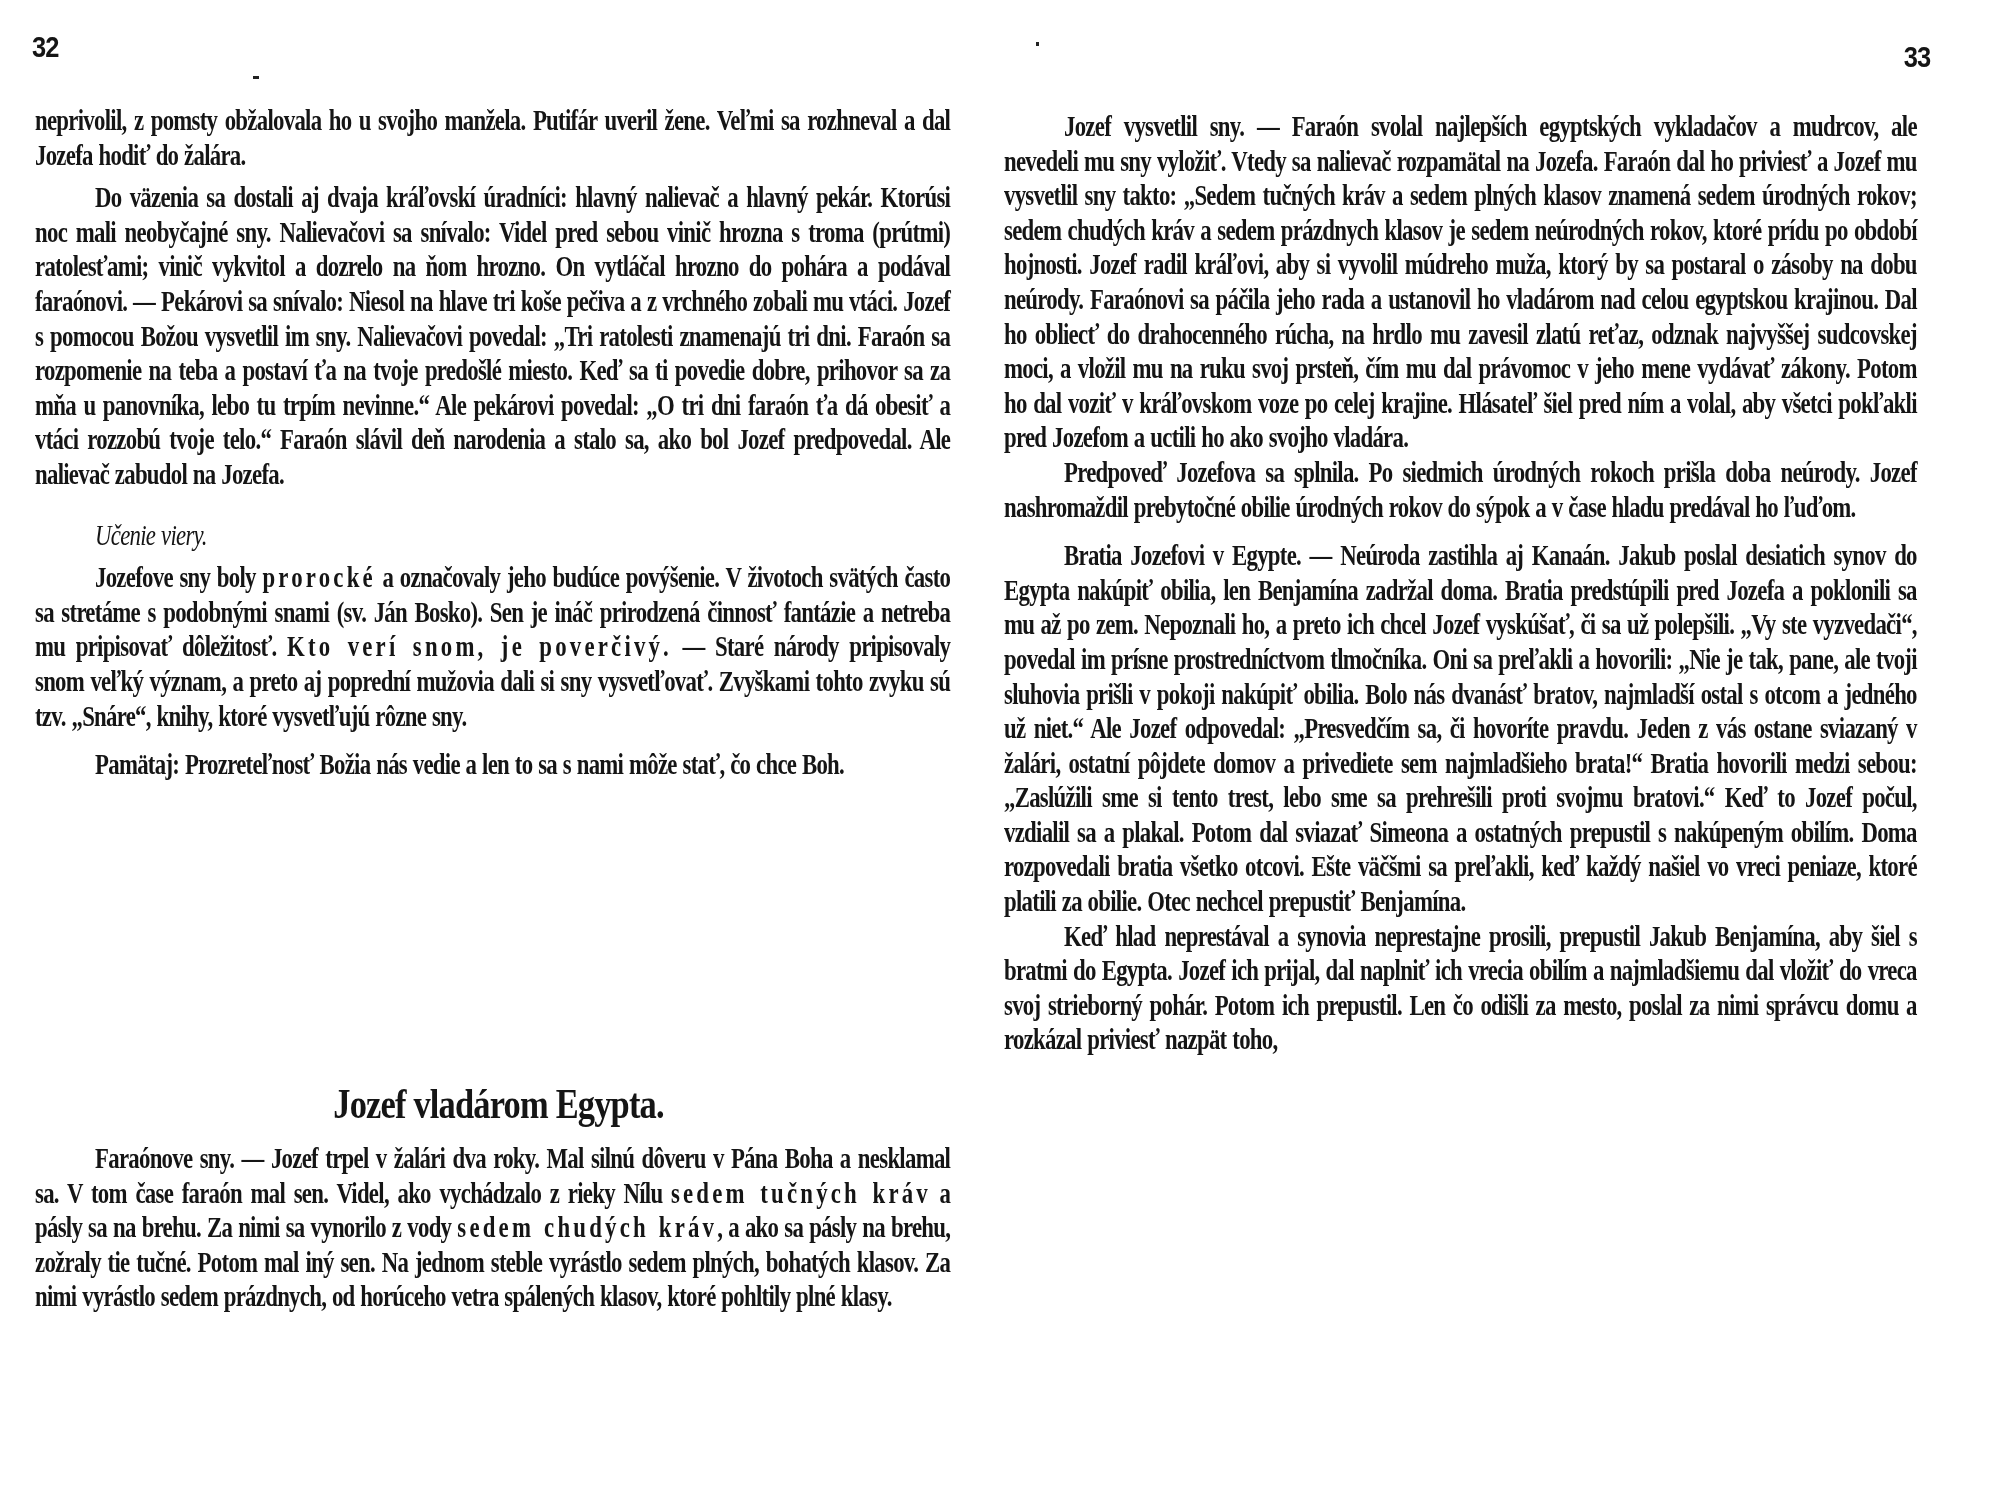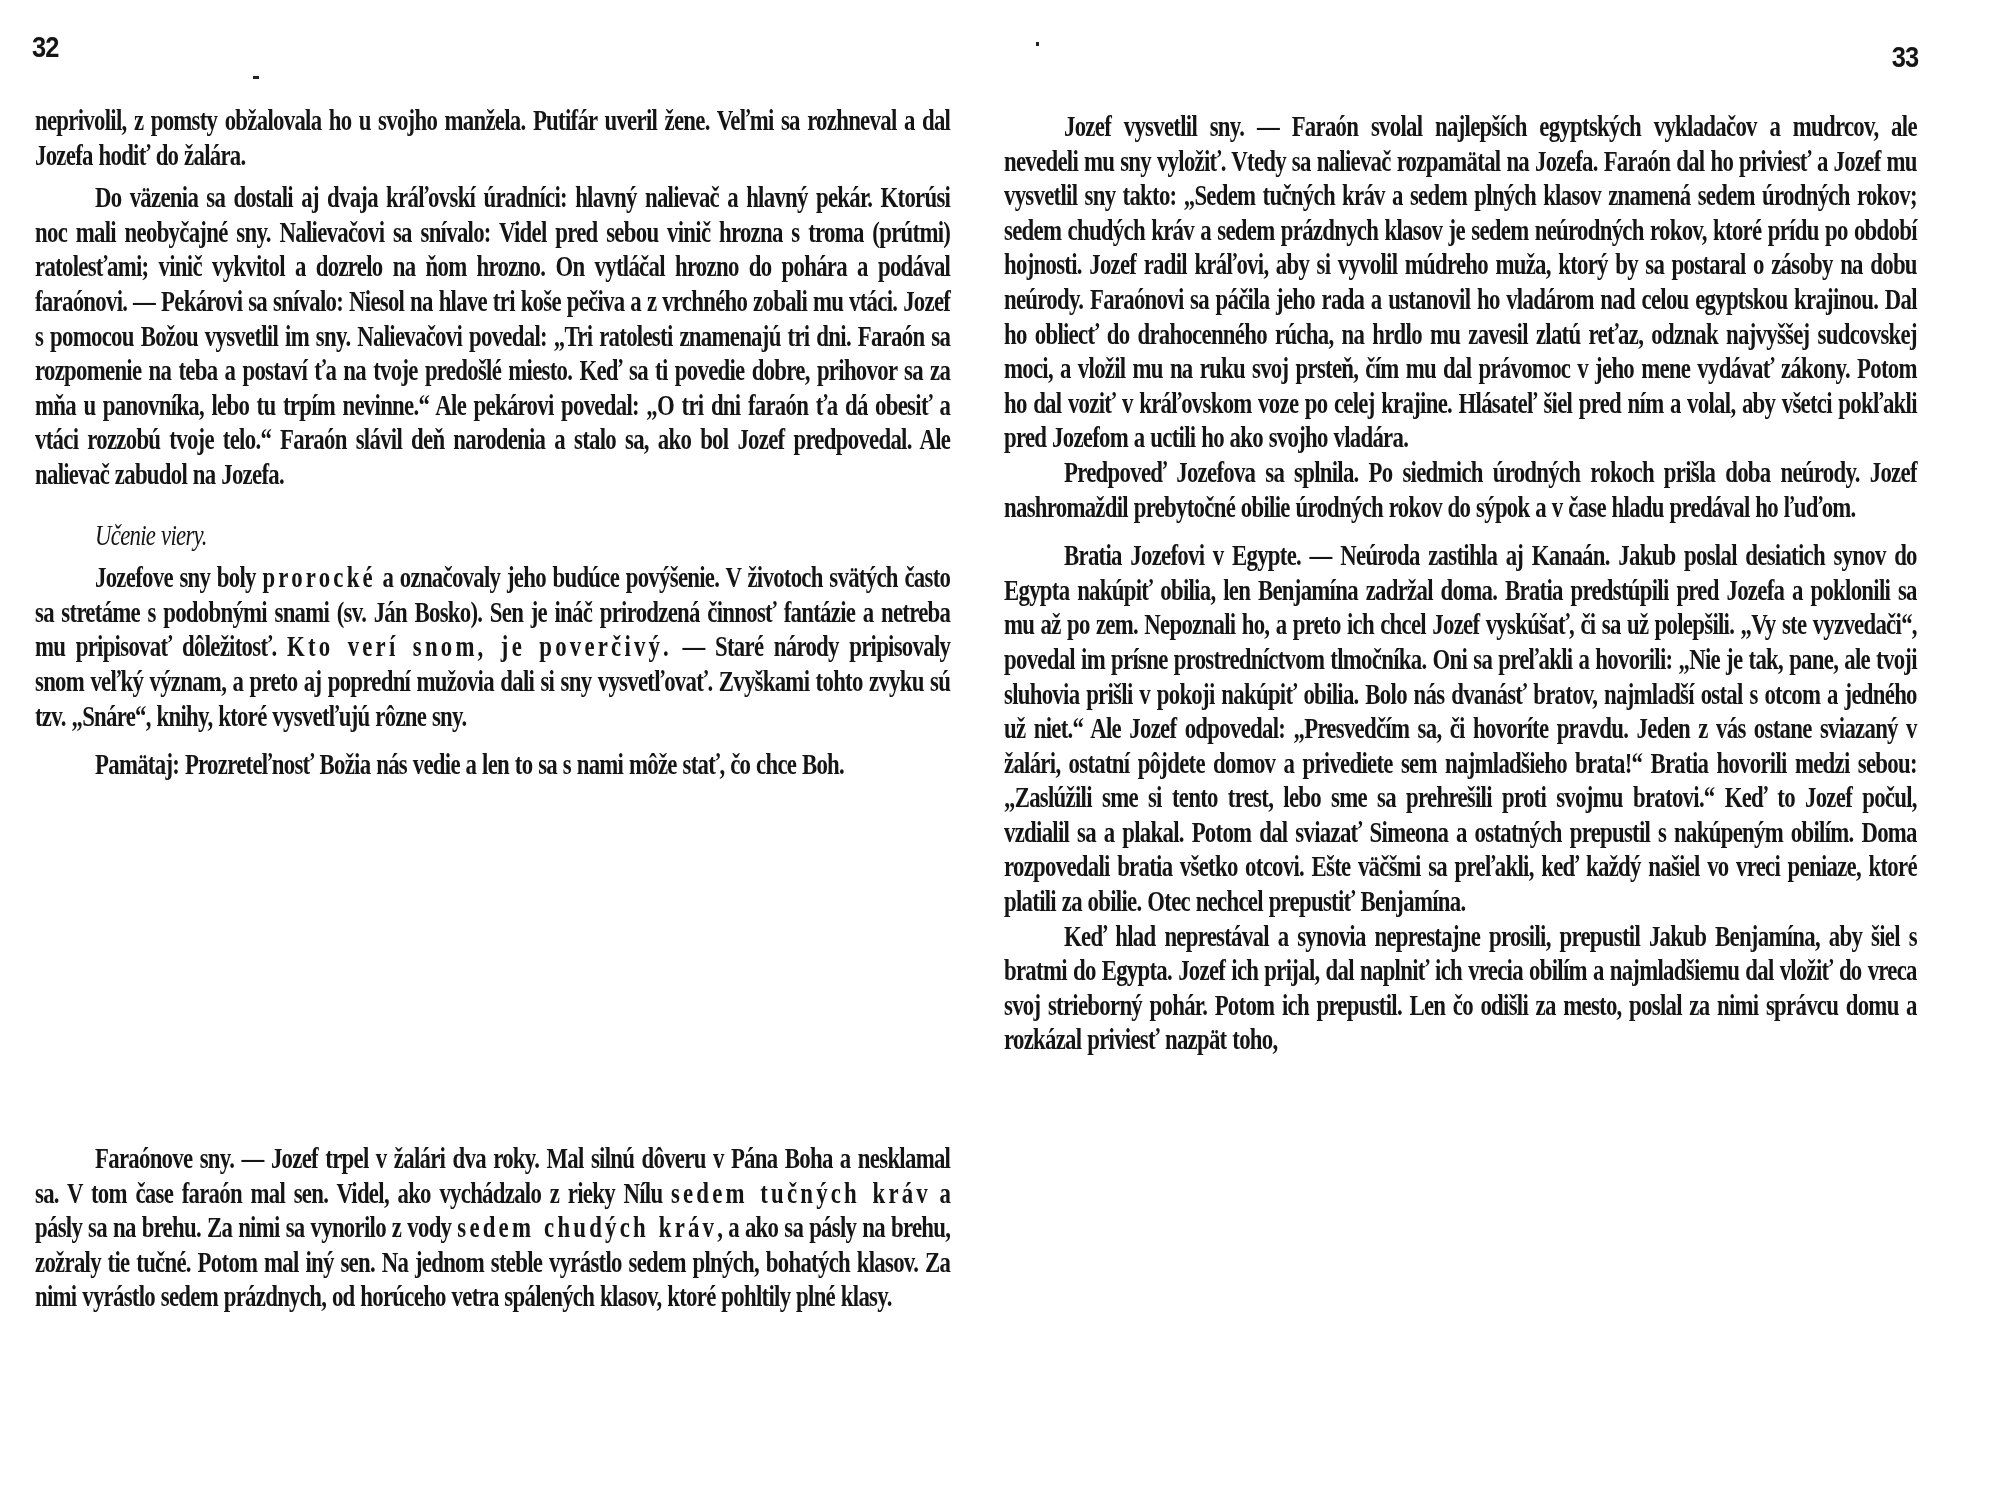--- a/index.html
+++ b/index.html
@@ -1,18 +1,18 @@
 <!DOCTYPE html>
 <html><head>
 <meta charset="utf-8">
 <style>
   html, body { margin: 0; padding: 0; background: #ffffff; }
   body { width: 1996px; height: 1500px; position: relative; overflow: hidden;
          font-family: "Liberation Serif", "DejaVu Serif", serif; color: #151515; }
-  .page { position: absolute; top: 0; height: 1500px; }
+  .page { position: absolute; top: 0; height: 1500px; padding-left: 12px; }
   .page-left { left: 0; width: 998px; }
   .page-right { left: 950px; width: 998px; }
   .page-num { position: absolute; font-family: "Liberation Sans", sans-serif; font-weight: bold;
               font-size: 30px; letter-spacing: -1px; transform: scaleX(0.85); }
   .page-left .page-num { left: 32px; top: 30px; transform-origin: left top; }
   .page-right .page-num { right: 30px; top: 40px; transform-origin: right top; }
   .speck { position: absolute; background: #222; }
   .col { position: absolute; text-align: justify; font-size: 28.5px; line-height: 34.6px;
          font-weight: bold; letter-spacing: -0.9px; word-spacing: 1px;
          transform: scaleX(0.8); transform-origin: left top; }
@@ -37,20 +37,21 @@
   <div class="speck" style="left:253px;top:76px;width:6px;height:3px;"></div>
 
   <div class="col" style="top:104px;">
     <p class="noindent">neprivolil, z pomsty obžalovala ho u svojho manžela. Putifár uveril žene. Veľmi sa rozhneval a dal Jozefa hodiť do žalára.</p>
     <p class="gap">Do väzenia sa dostali aj dvaja kráľovskí úradníci: hlavný nalievač a hlavný pekár. Ktorúsi noc mali neobyčajné sny. Nalievačovi sa snívalo: Videl pred sebou vinič hrozna s troma (prútmi) ratolesťami; vinič vykvitol a dozrelo na ňom hrozno. On vytláčal hrozno do pohára a podával faraónovi. — Pekárovi sa snívalo: Niesol na hlave tri koše pečiva a z vrchného zobali mu vtáci. Jozef s pomocou Božou vysvetlil im sny. Nalievačovi povedal: „Tri ratolesti znamenajú tri dni. Faraón sa rozpomenie na teba a postaví ťa na tvoje predošlé miesto. Keď sa ti povedie dobre, prihovor sa za mňa u panovníka, lebo tu trpím nevinne.“ Ale pekárovi povedal: „O tri dni faraón ťa dá obesiť a vtáci rozzobú tvoje telo.“ Faraón slávil deň narodenia a stalo sa, ako bol Jozef predpovedal. Ale nalievač zabudol na Jozefa.</p>
     <p class="italic">Učenie viery.</p>
     <p class="gap"><span>Jozefove sny boly </span><span class="spaced">prorocké</span><span> a označovaly jeho budúce povýšenie. V životoch svätých často sa stretáme s podobnými snami (sv. Ján Bosko). Sen je ináč prirodzená činnosť fantázie a netreba mu pripisovať dôležitosť. </span><span class="spaced">Kto verí snom, je poverčivý.</span><span> — Staré národy pripisovaly snom veľký význam, a preto aj poprední mužovia dali si sny vysvetľovať. Zvyškami tohto zvyku sú tzv. „Snáre“, knihy, ktoré vysvetľujú rôzne sny.</span></p>
     <p class="gap-lg"><span class="lead">Pamätaj:</span><span> Prozreteľnosť Božia nás vedie a len to sa s nami môže stať, čo chce Boh.</span></p>
   </div>
 
+  <div class="heading"><span>Jozef vladárom Egypta.</span></div>
 
   <div class="col" style="top:1142px;">
     <p><span class="lead">Faraónove sny.</span><span> — Jozef trpel v žalári dva roky. Mal silnú dôveru v Pána Boha a nesklamal sa. V tom čase faraón mal sen. Videl, ako vychádzalo z rieky Nílu </span><span class="spaced">sedem tučných kráv</span><span> a pásly sa na brehu. Za nimi sa vynorilo z vody </span><span class="spaced">sedem chudých kráv</span><span>, a ako sa pásly na brehu, zožraly tie tučné. Potom mal iný sen. Na jednom steble vyrástlo sedem plných, bohatých klasov. Za nimi vyrástlo sedem prázdnych, od horúceho vetra spálených klasov, ktoré pohltily plné klasy.</span></p>
   </div>
 </div>
 
 <div class="page page-right">
   <div class="speck" style="left:86px;top:42px;width:3px;height:4px;"></div>
   <div class="page-num">33</div>
 

